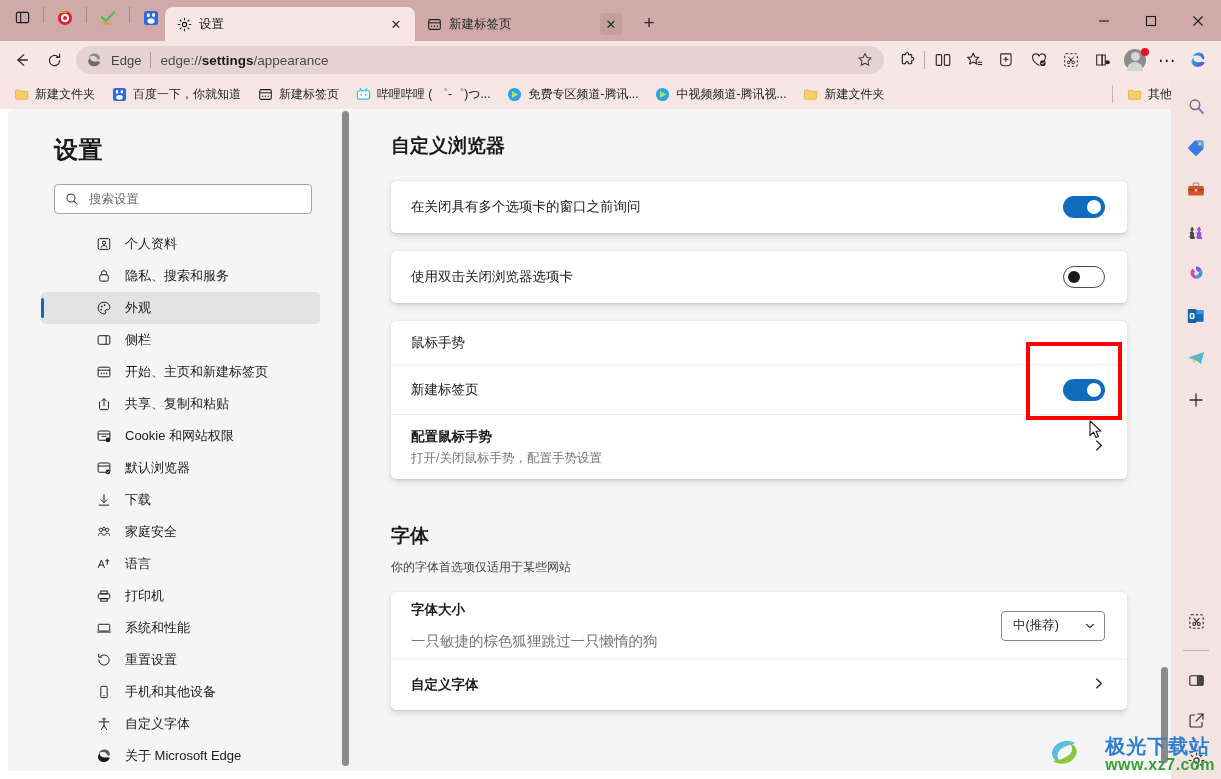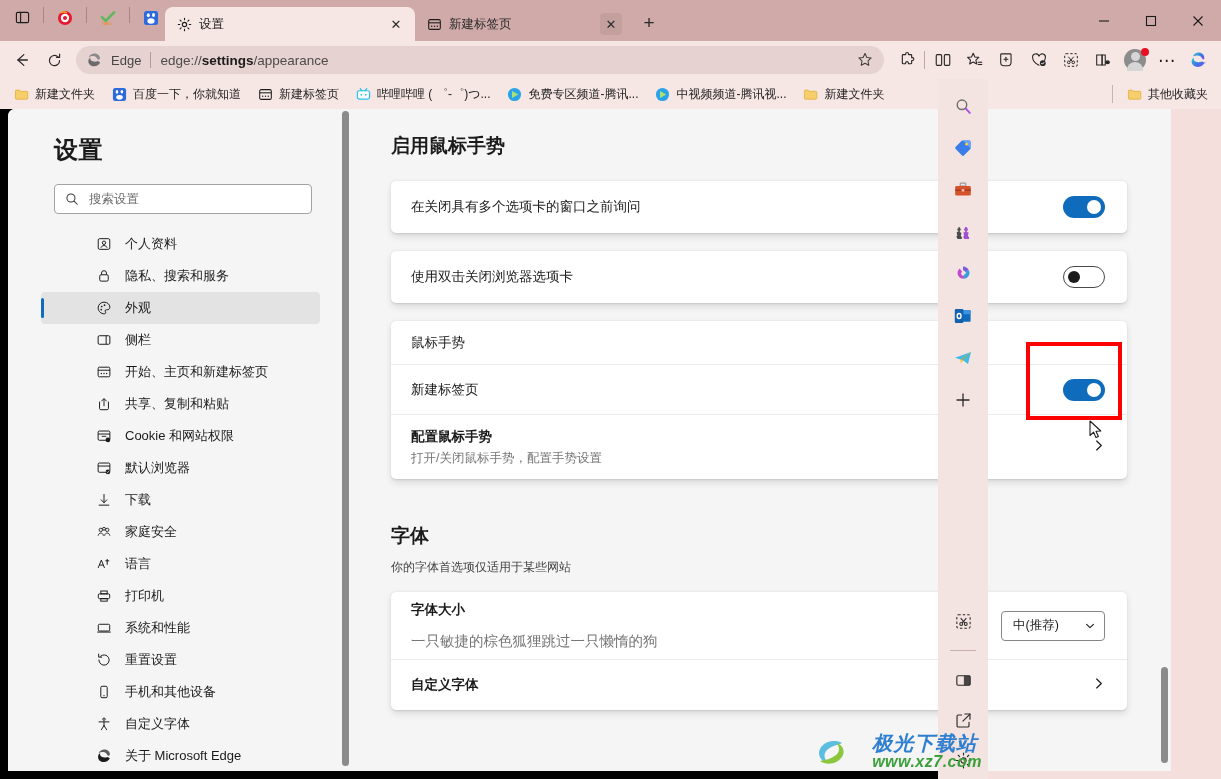--- a/index.html
+++ b/index.html
@@ -2,21 +2,21 @@
 <html><head>
 <meta charset="utf-8">
 <style>
   * { box-sizing: border-box; margin: 0; padding: 0; }
   html, body {
     width: 1221px; height: 779px;
     overflow: hidden;
     font-family: "Liberation Sans", "DejaVu Sans", sans-serif;
     background: #f4dfdd;
   }
-  #app { position: relative; width: 988px; height: 779px; background: #000000; }
+  #app { position: relative; width: 1221px; height: 779px; background: #ffffff; }
 
   
   .titlebar {
     position: absolute; left: 0; top: 0; width: 1221px; height: 41px;
     background: #cfaaa8;
     display: flex; align-items: flex-end;
   }
   .tb-left { display: flex; align-items: center; height: 41px; padding-left: 8px; gap: 2px; }
   .tb-iconbtn {
     width: 28px; height: 28px; display: flex; align-items: center; justify-content: center;
@@ -190,22 +190,22 @@
     position: absolute; right: 0; top: 79px; width: 50px; height: 700px;
     background: #f3e3e1; display: flex; flex-direction: column; align-items: center;
     padding-top: 12px; gap: 12px;
   }
   .rb-ico { width: 30px; height: 30px; display: flex; align-items: center; justify-content: center; }
   .rb-sep { width: 26px; height: 1px; background: #c9b0ae; margin: 4px 0; }
   .rb-bottom { position: absolute; bottom: 4px; left: 0; width: 50px; display: flex; flex-direction: column; align-items: center; gap: 10px; }
 
   
   .watermark {
-    position: absolute; right: 6px; bottom: 2px; display: flex; align-items: flex-start;
-    gap: 20px; z-index: 30; pointer-events: none; font-style: italic;
+    position: absolute; right: 6px; bottom: 2px; display: flex; align-items: center;
+    gap: 20px; z-index: 30; pointer-events: none;
   }
   .wm-text { display: flex; flex-direction: column; line-height: 1.05; }
   .wm-t1 { font-size: 20px; font-weight: 700; color: #2f7fd1; letter-spacing: 1px; }
   .wm-t2 { font-size: 16px; font-weight: 700; color: #3aa03a; letter-spacing: .5px; }
 </style>
 </head>
 <body>
 
 <div id="app">
 
@@ -666,21 +666,21 @@
               </svg>
             </span>
           <span>关于 Microsoft Edge</span>
         </div>
       </div>
 
       <div class="sb-scroll"></div>
     </div>
 
     <div class="content">
-      <div class="h-sec">启用鼠标手势</div>
+      <div class="h-sec">自定义浏览器</div>
 
       <div class="card">
         <div class="row">
           <div class="row-texts">
             <div class="row-title reg">在关闭具有多个选项卡的窗口之前询问</div>
           </div>
           <div class="toggle on"></div>
         </div>
       </div>
 

